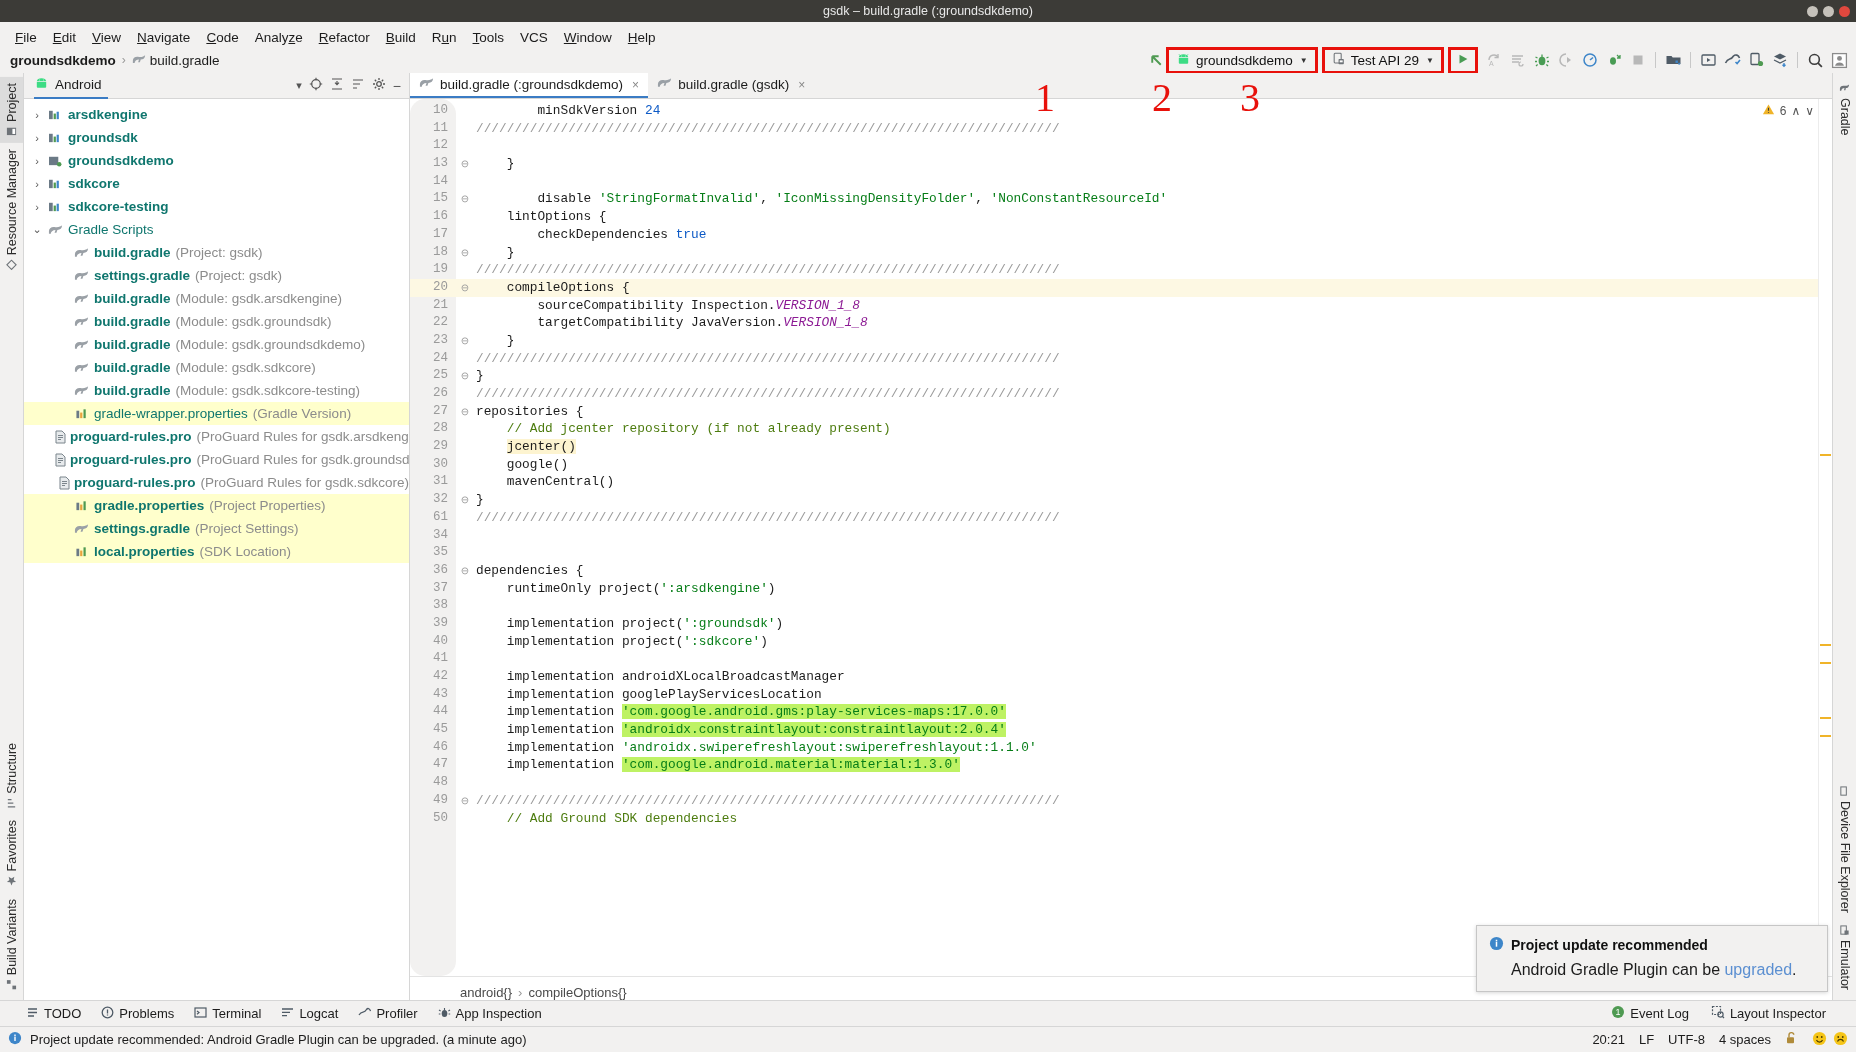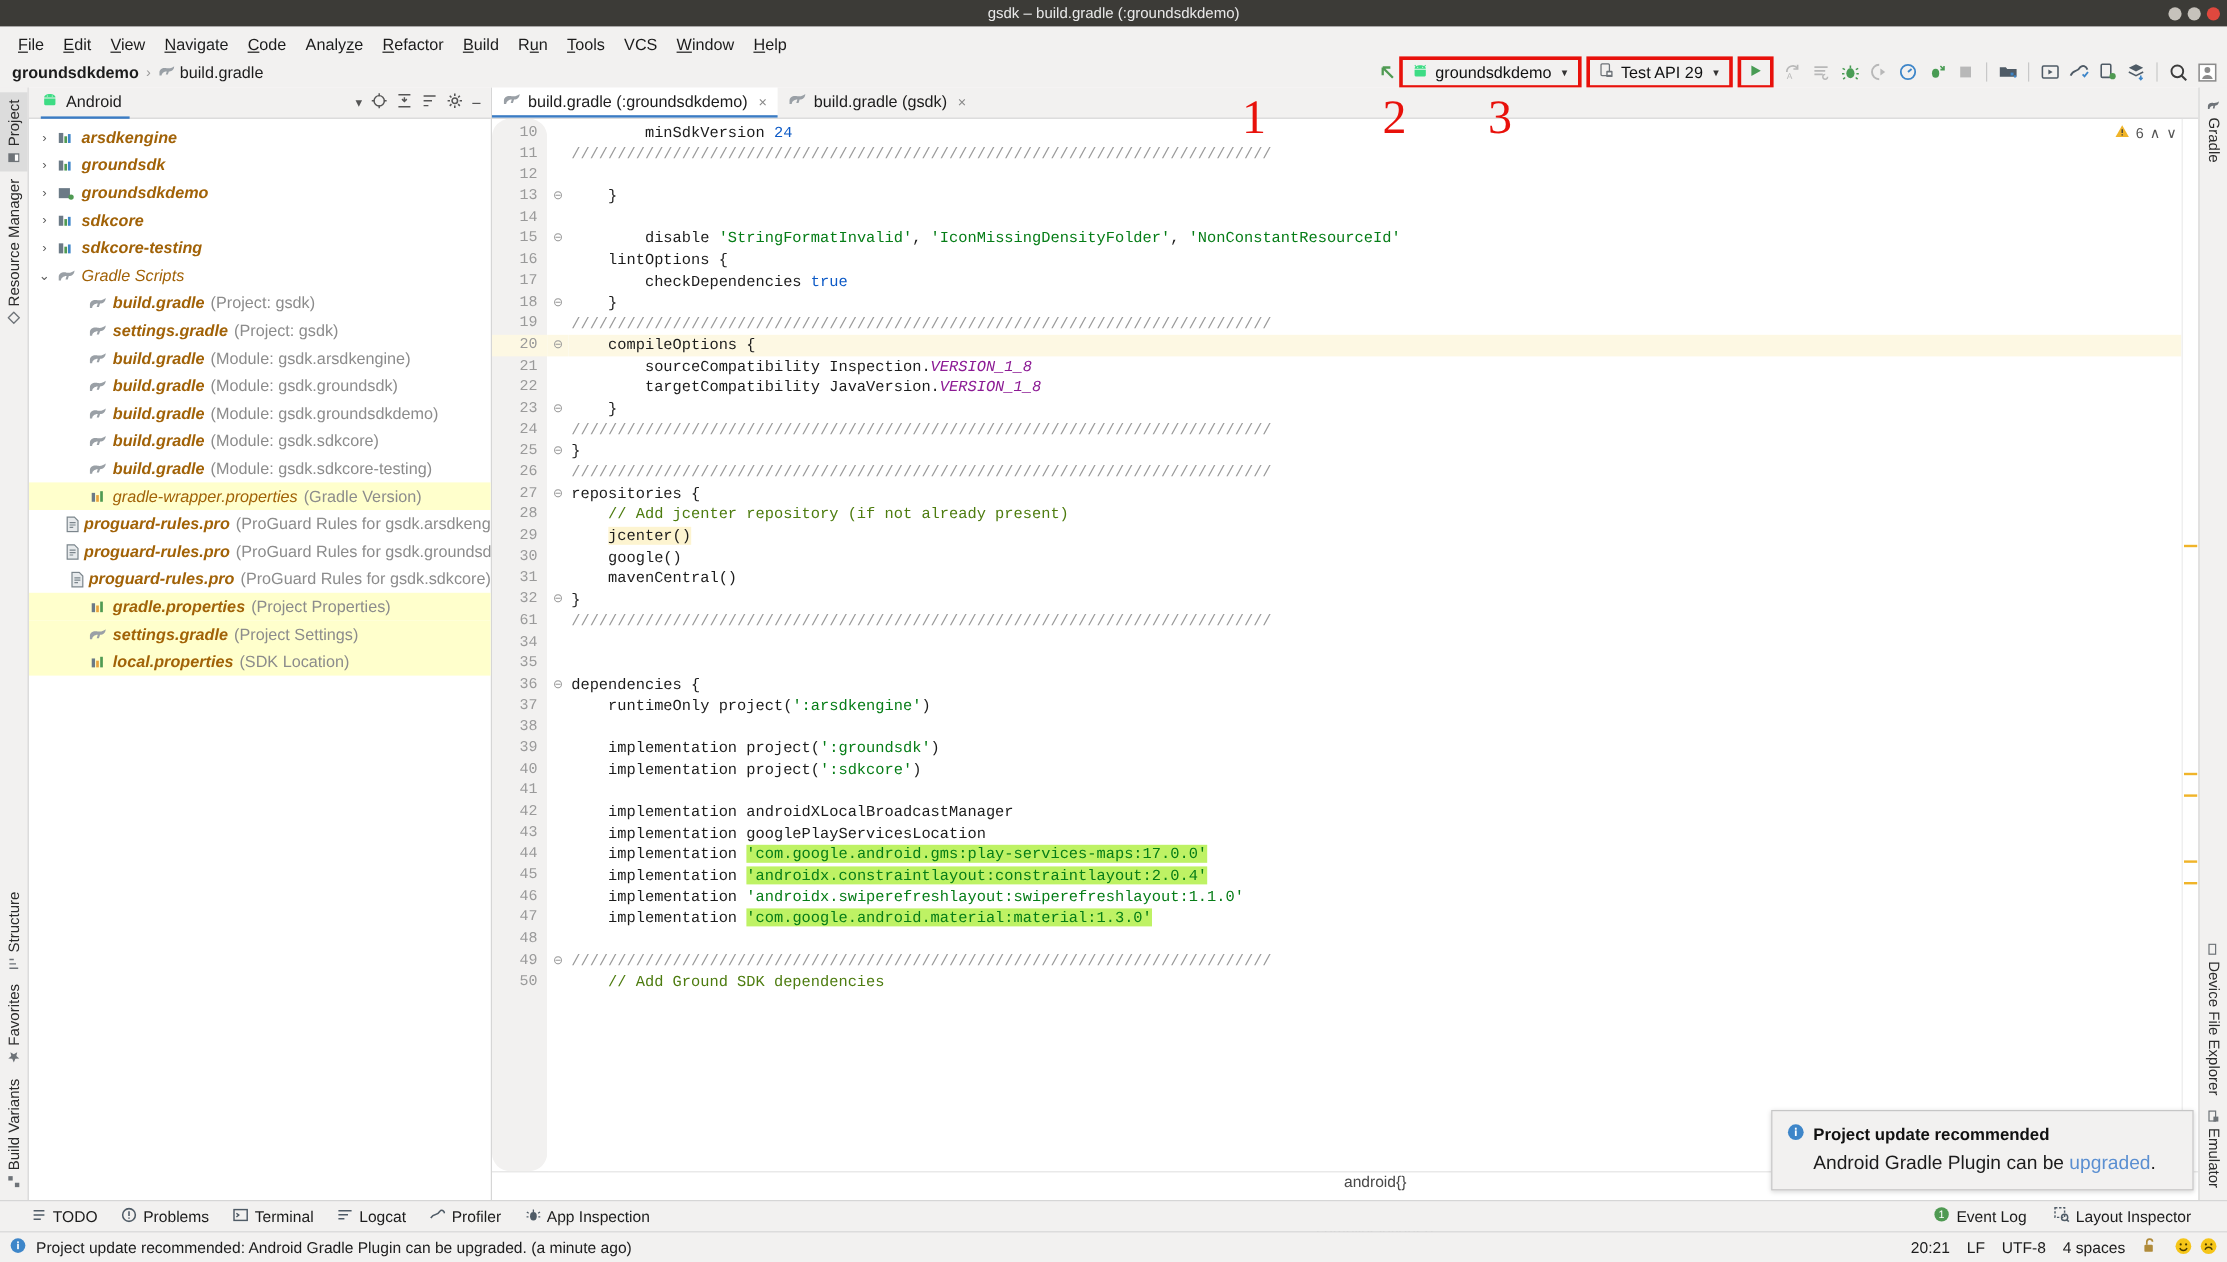--- a/index.html
+++ b/index.html
@@ -100,21 +100,21 @@
   .panel-title {
     font-size: 13.5px; color: #1c1c1c; display: flex; align-items: center; gap: 6px;
     border-bottom: 2px solid #3b7cc4; height: 26px; padding: 0 6px 0 0;
   }
   .panel-hdr-icons { margin-left: auto; display: flex; align-items: center; gap: 7px; padding-right: 4px;}
   .tree { flex: 1; overflow: hidden; padding-top: 4px; font-size: 13.5px; }
   .trow { display: flex; align-items: center; height: 23px; padding-left: 4px; white-space: nowrap; }
   .trow.hl { background: #ffffcc; }
   .twist { width: 18px; text-align: center; color: #5a5a5a; font-size: 11px; }
   .ticon { width: 19px; display: flex; align-items: center; justify-content: center; margin-right: 3px; }
-  .tlabel { color: #a16207; font-style: italic; }
+  .tlabel { color: #0f766e; }
   .tlabel.bold { font-weight: bold; }
   .tmuted { color: #8c8c8c; margin-left: 5px; }
 
   
   .editor-wrap { flex: 1; display: flex; flex-direction: column; background: #fff; min-width: 0; }
   .tabstrip {
     height: 26px; background: #f2f1f0; display: flex; align-items: stretch;
     border-bottom: 1px solid #d6d6d6;
   }
   .etab {
@@ -156,22 +156,22 @@
   .mark { position: absolute; right: 1px; width: 11px; height: 2px; }
 
   .inspect-bar {
     position: absolute; top: 4px; right: 18px; display: flex; align-items: center;
     gap: 5px; font-size: 12px; color: #555; z-index: 5;
   }
 
   
   .editor-foot {
     height: 24px; background: #fff; border-top: 1px solid #e3e3e3;
-    display: flex; align-items: center; padding-left: 50px; gap: 6px;
-    font-size: 13px; color: #4a4a4a; flex-direction: column;
+    display: flex; align-items: flex-end; padding-left: 50px; gap: 6px;
+    font-size: 13px; color: #4a4a4a;
   }
 
   
   .balloon {
     position: absolute; right: 28px; bottom: 60px; width: 352px;
     background: #f2f1f0; border: 1px solid #c6c6c6; padding: 10px 12px 12px 12px;
     box-shadow: 0 1px 4px rgba(0,0,0,.16); z-index: 40;
   }
   .balloon-title { font-weight: bold; font-size: 14px; color: #111; display: flex; align-items: center; gap: 7px; }
   .balloon-text { margin-top: 7px; margin-left: 22px; font-size: 16px; color: #1c1c1c; }

